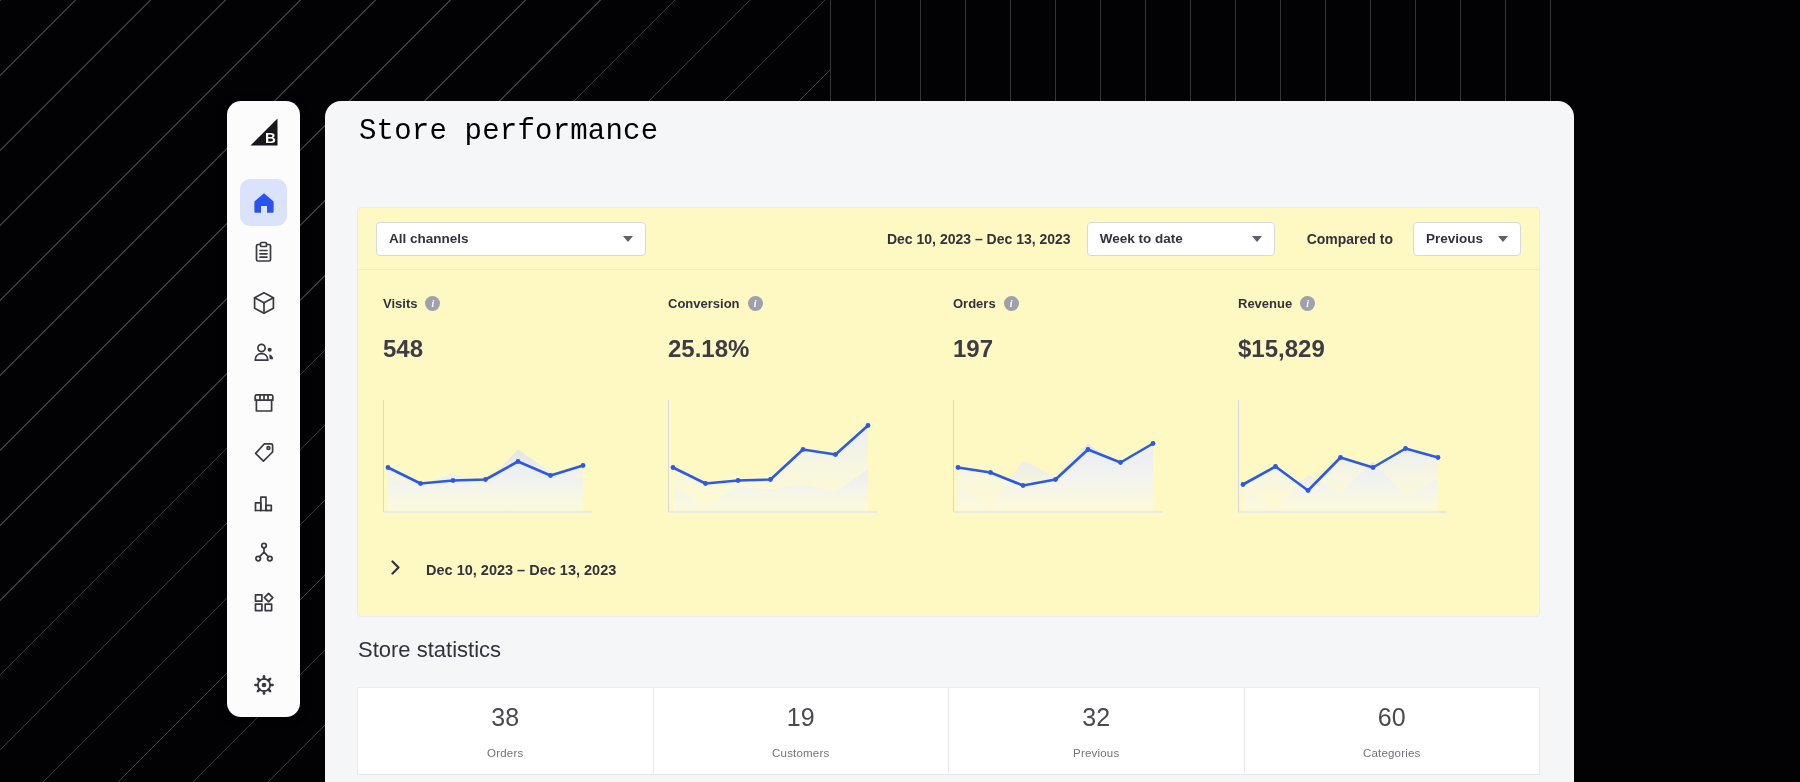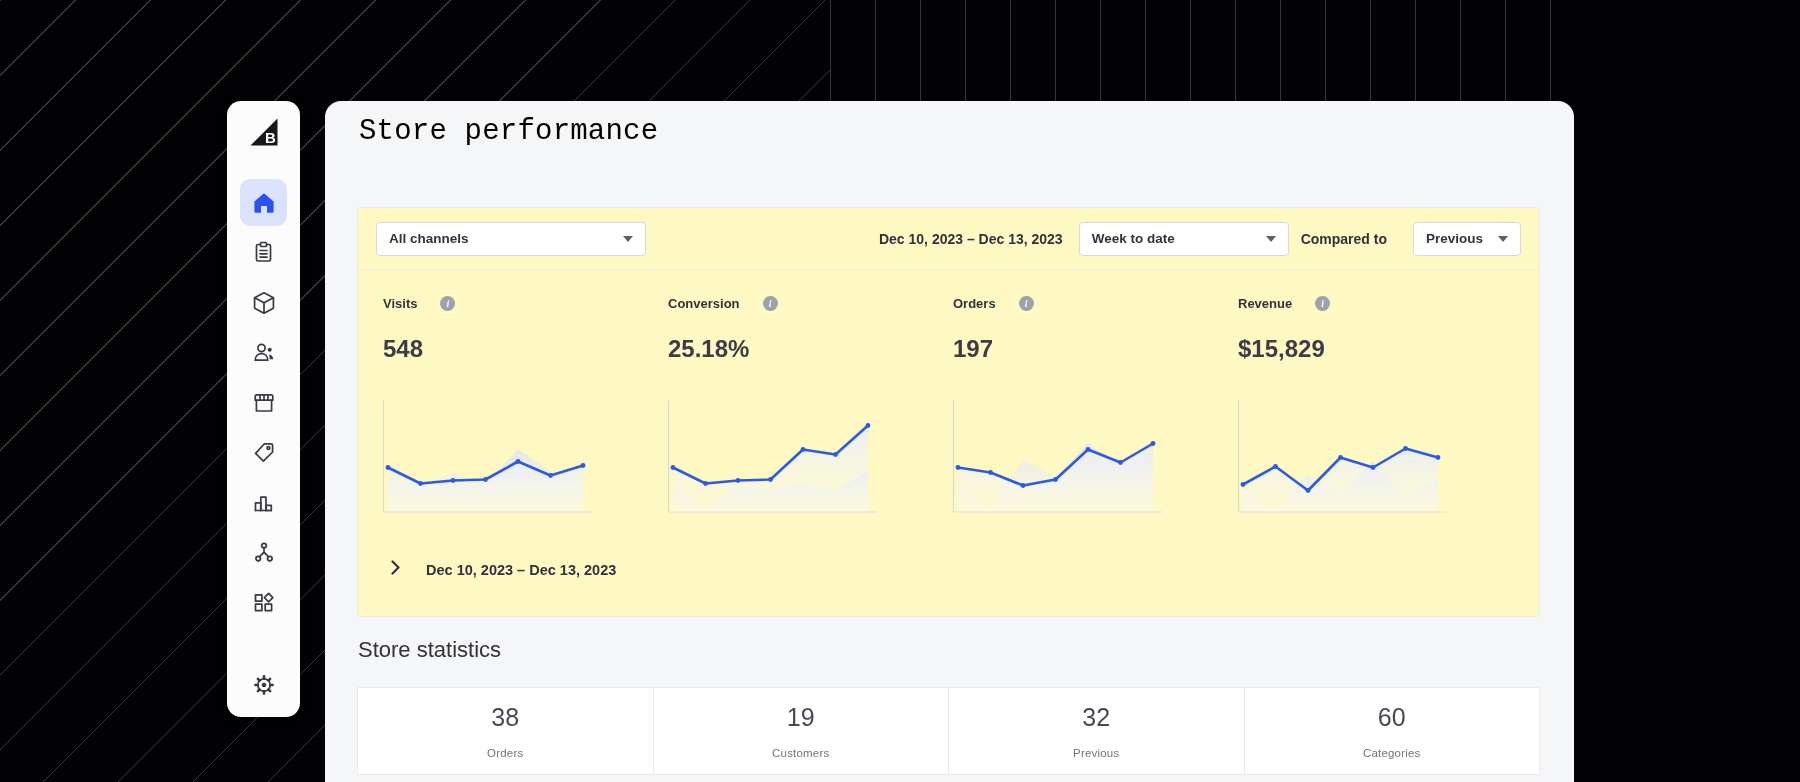--- a/index.html
+++ b/index.html
@@ -59,30 +59,30 @@
   .select {
     height:34px; background:#fff; border:1px solid #d6d9df; border-radius:4px;
     display:flex; align-items:center; justify-content:space-between;
     padding:0 12px; font-size:13.5px; font-weight:600; color:#34313f; cursor:pointer;
   }
   .select .caret {
     width:0; height:0; border-left:5px solid transparent; border-right:5px solid transparent;
     border-top:6px solid #5c616b; margin-left:10px;
   }
   .sel-channel { width:270px; }
-  .sel-period  { width:210px; margin-right:12px; }
+  .sel-period  { width:188px; margin-right:32px; }
   .sel-compare { width:108px; }
   .spacer { flex:1; }
   .bold-label { font-size:14px; font-weight:700; color:#34313f; }
   .date-range { margin-right:16px; }
-  .compared-to { margin-right:26px; }
+  .compared-to { margin-right:20px; }
   
   .metrics-row { display:flex; padding:26px 0 0 25px; }
   .metric { width:285px; }
-  .metric-head { display:flex; align-items:center; gap:23px; }
+  .metric-head { display:flex; align-items:center; gap:8px; }
   .metric-label { font-size:13px; font-weight:700; color:#34313f; }
   .info-icon {
     width:15px; height:15px; border-radius:50%; background:#9ca1ab; color:#fff;
     font-size:10px; font-weight:700; line-height:15px; text-align:center;
     font-family:"Liberation Serif", serif; font-style:italic; cursor:pointer;
   }
   .metric-value { margin-top:24px; font-size:24px; font-weight:700; color:#3d3c46; }
   .sparkline { margin-top:37px; }
   
   .expander-row {

